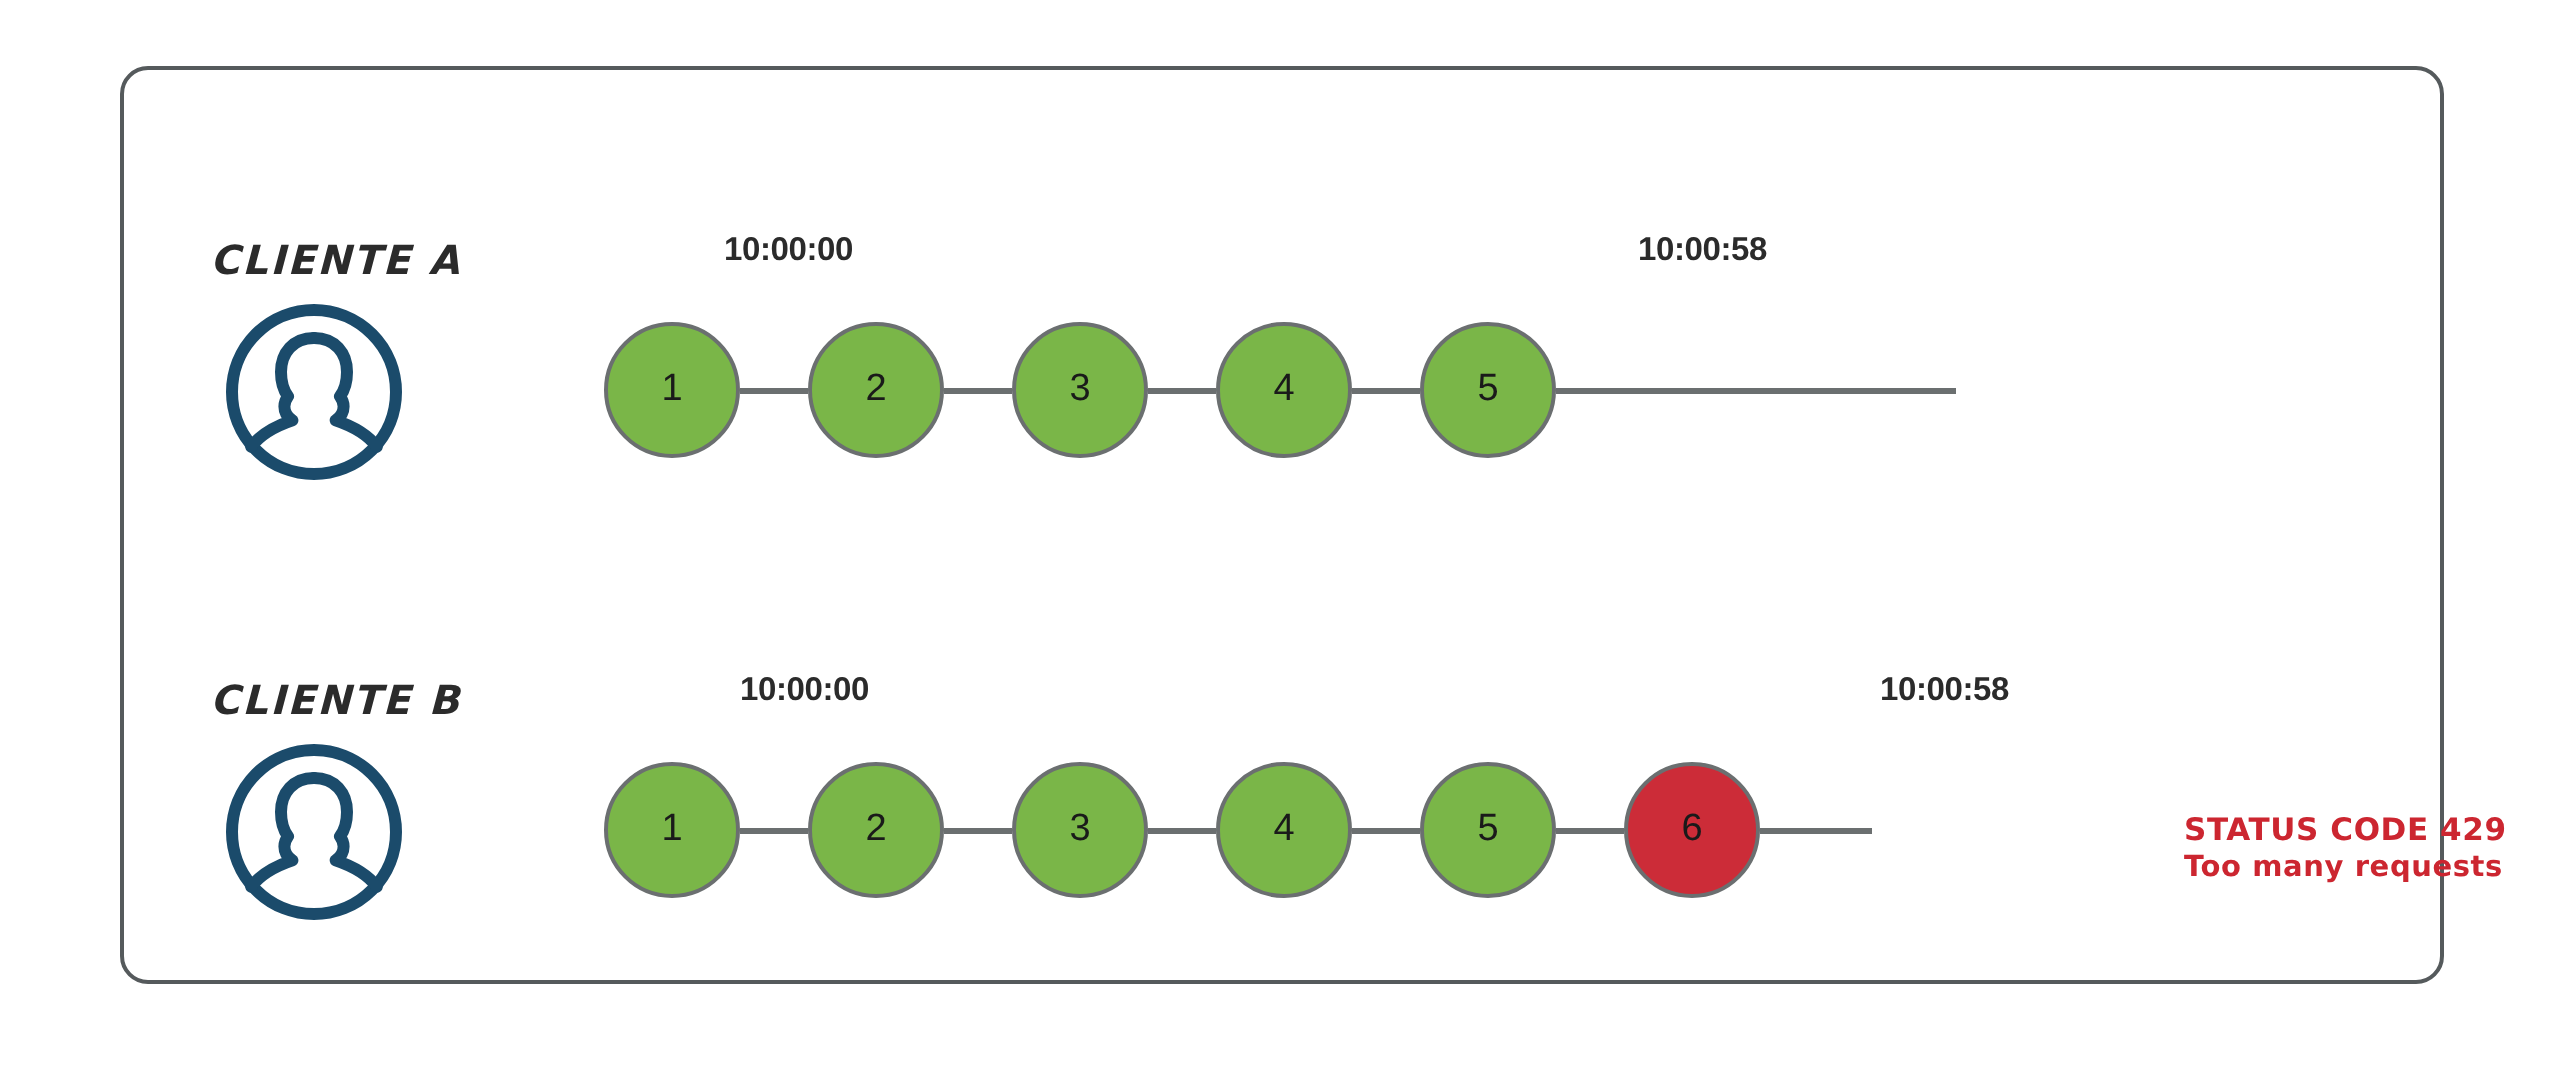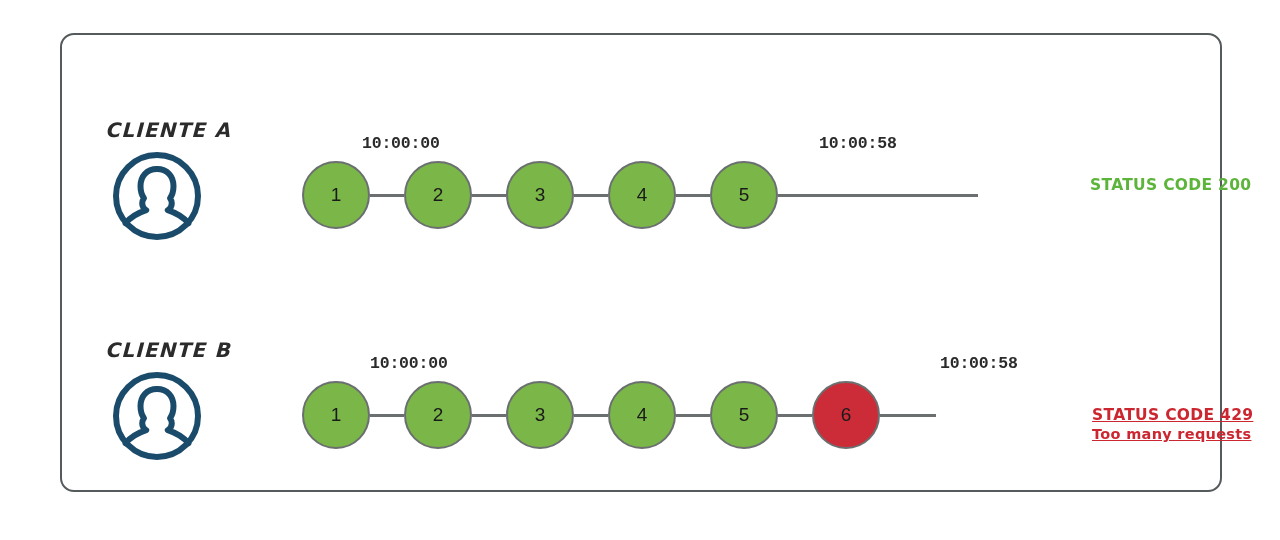--- a/index.html
+++ b/index.html
@@ -65,22 +65,22 @@
     left: 45px;
     top: 60px;
     width: 100px;
     height: 92px;
   }
   .avatar svg { display: block; }
 
   
   .timestamp {
     position: absolute;
-    top: 44px;
-    font-family: Liberation Mono, monospace;
+    top: 26px;
+    font-family: Liberation Sans, sans-serif;
     font-size: 16.5px;
     font-weight: 700;
     color: #2b2b2b;
     white-space: nowrap;
     letter-spacing: -0.2px;
   }
 
   
   .chain {
     position: absolute;
@@ -135,21 +135,20 @@
     top: 86px;
     text-align: center;
     color: #5cb53a;
   }
   .status-ok .line2 { font-size: 15px; }
   .status-err {
     left: 1030px;
     top: 96px;
     text-align: left;
     color: #cc2630;
-    text-decoration: underline;
   }
   .status-err .line2 { font-size: 14.5px; font-weight: 700; }
 </style>
 </head>
 <body>
 
 <div id="frame">
   <div class="panel">
 
     <div class="row row-a">
@@ -184,21 +183,20 @@
           <div class="connector" style="left: 374px; width: 34px;"></div>
           <div class="connector" style="left: 476px; width: 200px;"></div>
           <div class="node" style="left: 0px; background: rgb(122, 182, 72); border-color: rgb(107, 111, 112);">1</div>
           <div class="node" style="left: 102px; background: rgb(122, 182, 72); border-color: rgb(107, 111, 112);">2</div>
           <div class="node" style="left: 204px; background: rgb(122, 182, 72); border-color: rgb(107, 111, 112);">3</div>
           <div class="node" style="left: 306px; background: rgb(122, 182, 72); border-color: rgb(107, 111, 112);">4</div>
           <div class="node" style="left: 408px; background: rgb(122, 182, 72); border-color: rgb(107, 111, 112);">5</div>
         </div>
 
       <div class="status status-ok">
-        <span class="line1">STATUS CODE 200</span>
       </div>
     </div>
 
     <div class="row row-b">
 
       <div class="client-label">CLIENTE B</div>
 
       <div class="avatar">
         <svg width="100" height="92" viewBox="0 0 100 92" aria-hidden="true">
           <circle cx="50" cy="46" r="41" fill="none" stroke="#1b4b6b" stroke-width="6"></circle>

